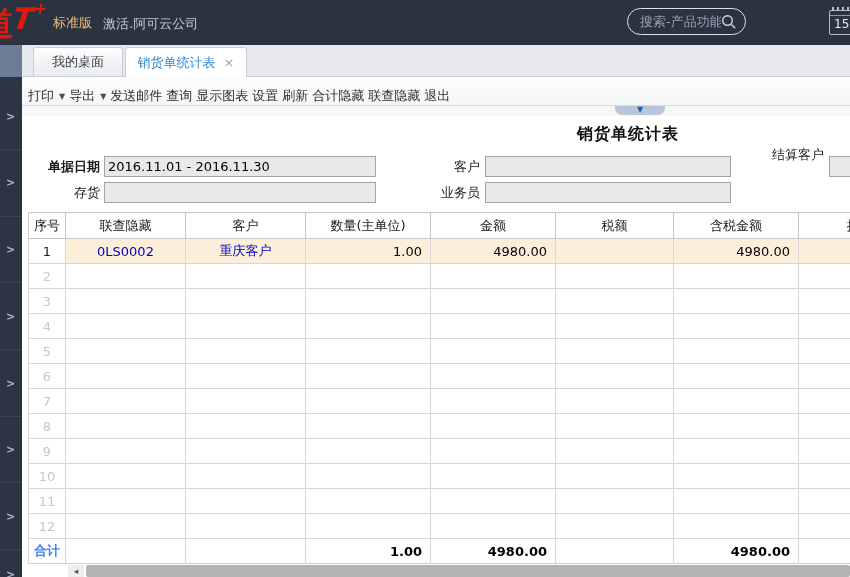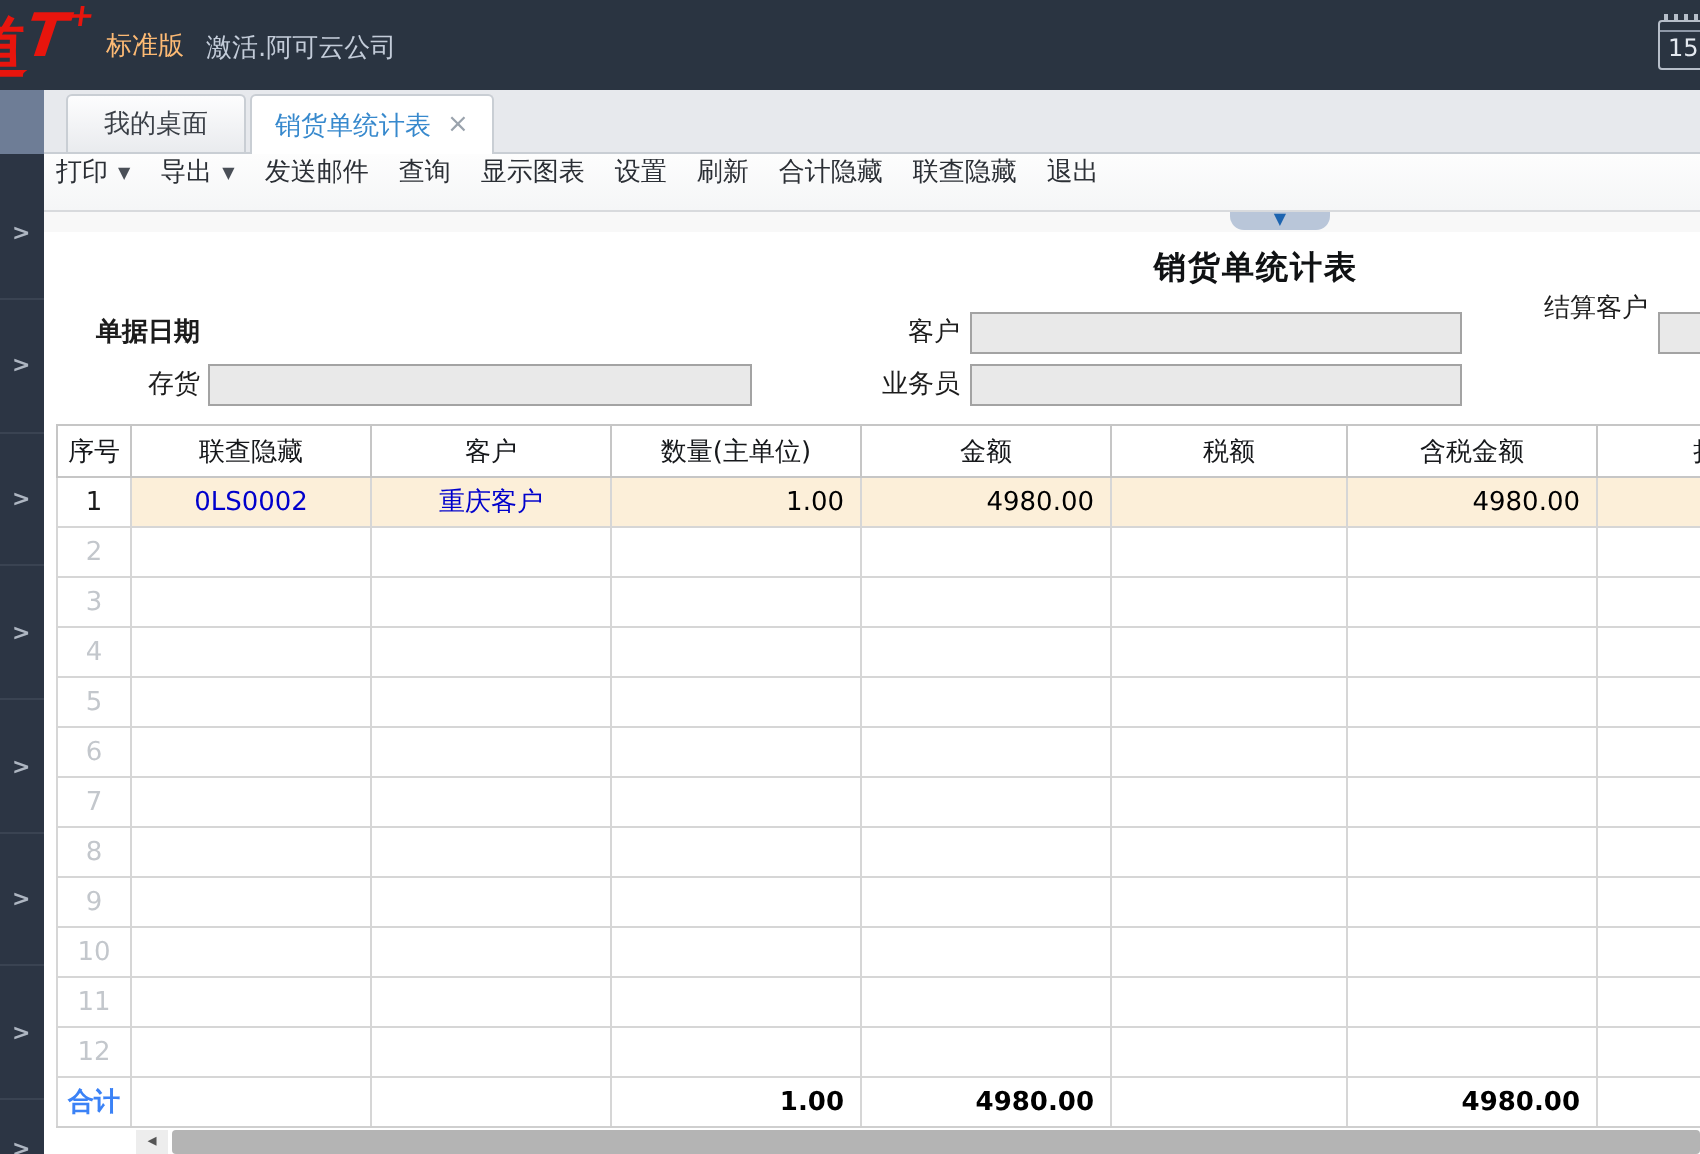--- a/index.html
+++ b/index.html
@@ -28,21 +28,21 @@
   .sdiv { position:absolute; left:0; width:22px; height:1px; background:#3a4352; }
 
   
   .tabbar { position:absolute; left:22px; top:45px; width:828px; height:32px; background:#e7e9ed; border-bottom:1px solid #c9ced4; }
   .tab { position:absolute; bottom:0; height:29px; border:1px solid #c9ced4; border-bottom:none; border-radius:3px 3px 0 0; display:flex; align-items:center; justify-content:center; font-size:13px; cursor:default; }
   .tab-idle { left:11px; width:90px; background:linear-gradient(#fdfdfe,#e9ebee); color:#3a3f46; }
   .tab-on { left:103px; width:122px; height:30px; bottom:-1px; background:#fff; color:#3789cd; }
   .tab-close { margin-left:8px; color:#9aa3ad; font-size:13px; line-height:13px; }
 
   
-  .toolbar { position:absolute; left:22px; top:77px; width:828px; height:29px; background:linear-gradient(#fdfdfd,#f5f6f7); border-bottom:1px solid #d8dadd; display:flex; align-items:flex-start; gap:15px; padding-left:6px; font-size:13px; color:#2b2f35; }
+  .toolbar { position:absolute; left:22px; top:77px; width:828px; height:29px; background:linear-gradient(#fdfdfd,#f5f6f7); border-bottom:1px solid #d8dadd; display:flex; align-items:flex-end; gap:4px; padding-left:6px; font-size:13px; color:#2b2f35; }
   .tool-item { display:flex; align-items:center; white-space:nowrap; }
   .tool-item .arr { margin-left:5px; font-size:8px; color:#4a4f57; }
 
   
   .strip { position:absolute; left:22px; top:106px; width:828px; height:10px; background:#f8f8f8; }
   .pill { position:absolute; left:593px; top:0; width:50px; height:9px; background:#b9c6d9; border-radius:0 0 7px 7px; text-align:center; color:#1d64b0; font-size:8px; line-height:8px; }
 
   
   .content { position:absolute; left:22px; top:116px; width:828px; height:461px; background:#fff; }
   .rtitle { position:absolute; left:456px; top:8px; width:300px; text-align:center; font-size:16px; font-weight:bold; color:#101214; letter-spacing:1px; white-space:nowrap; }
@@ -72,20 +72,27 @@
 </head>
 <body>
 
 <div class="screen">
 
   <div class="topbar">
     <span class="logo-frag">道</span>
     <span class="brand"><span>T</span><sup>+</sup></span>
     <span class="edition">标准版</span>
     <span class="activation">激活.阿可云公司</span>
+    <div class="searchbox">
+      <input type="text" placeholder="搜索-产品功能" style="">
+      <svg width="16" height="16" viewBox="0 0 16 16">
+        <circle cx="6.5" cy="6.5" r="4.8" fill="none" stroke="#cfd6de" stroke-width="1.4"></circle>
+        <line x1="10.4" y1="10.4" x2="14.2" y2="14.2" stroke="#cfd6de" stroke-width="1.4"></line>
+      </svg>
+    </div>
     <div class="cal">15</div>
   </div>
 
   <div class="sidebar">
     <div class="sidebar-top"></div>
     <div id="chevrons">
         <span class="chev" style="top: 65px;">&gt;</span>
         <span class="chev" style="top: 131px;">&gt;</span>
         <span class="chev" style="top: 198px;">&gt;</span>
         <span class="chev" style="top: 265px;">&gt;</span>
@@ -149,20 +156,21 @@
     </div>
 
   <div class="strip">
     <div class="pill"><span>▼</span></div>
   </div>
 
   <div class="content">
     <div class="rtitle">销货单统计表</div>
 
     <div class="f-label" style="left:6px;  top:40px; width:72px;font-weight:bold;">单据日期</div>
+    <input class="f-input" style="left: 82px; top: 40px; width: 272px;" value="2016.11.01 - 2016.11.30">
     <div class="f-label" style="left:394px; top:40px; width:64px;">客户</div>
     <input class="f-input" style="left: 463px; top: 40px; width: 246px;" value="">
     <div class="f-label" style="left:734px; top:28px; width:68px;">结算客户</div>
     <input class="f-input" style="left: 807px; top: 40px; width: 80px;" value="">
 
     <div class="f-label" style="left:6px;  top:66px; width:72px;">存货</div>
     <input class="f-input" style="left: 82px; top: 66px; width: 272px;" value="">
     <div class="f-label" style="left:394px; top:66px; width:64px;">业务员</div>
     <input class="f-input" style="left: 463px; top: 66px; width: 246px;" value="">
 

